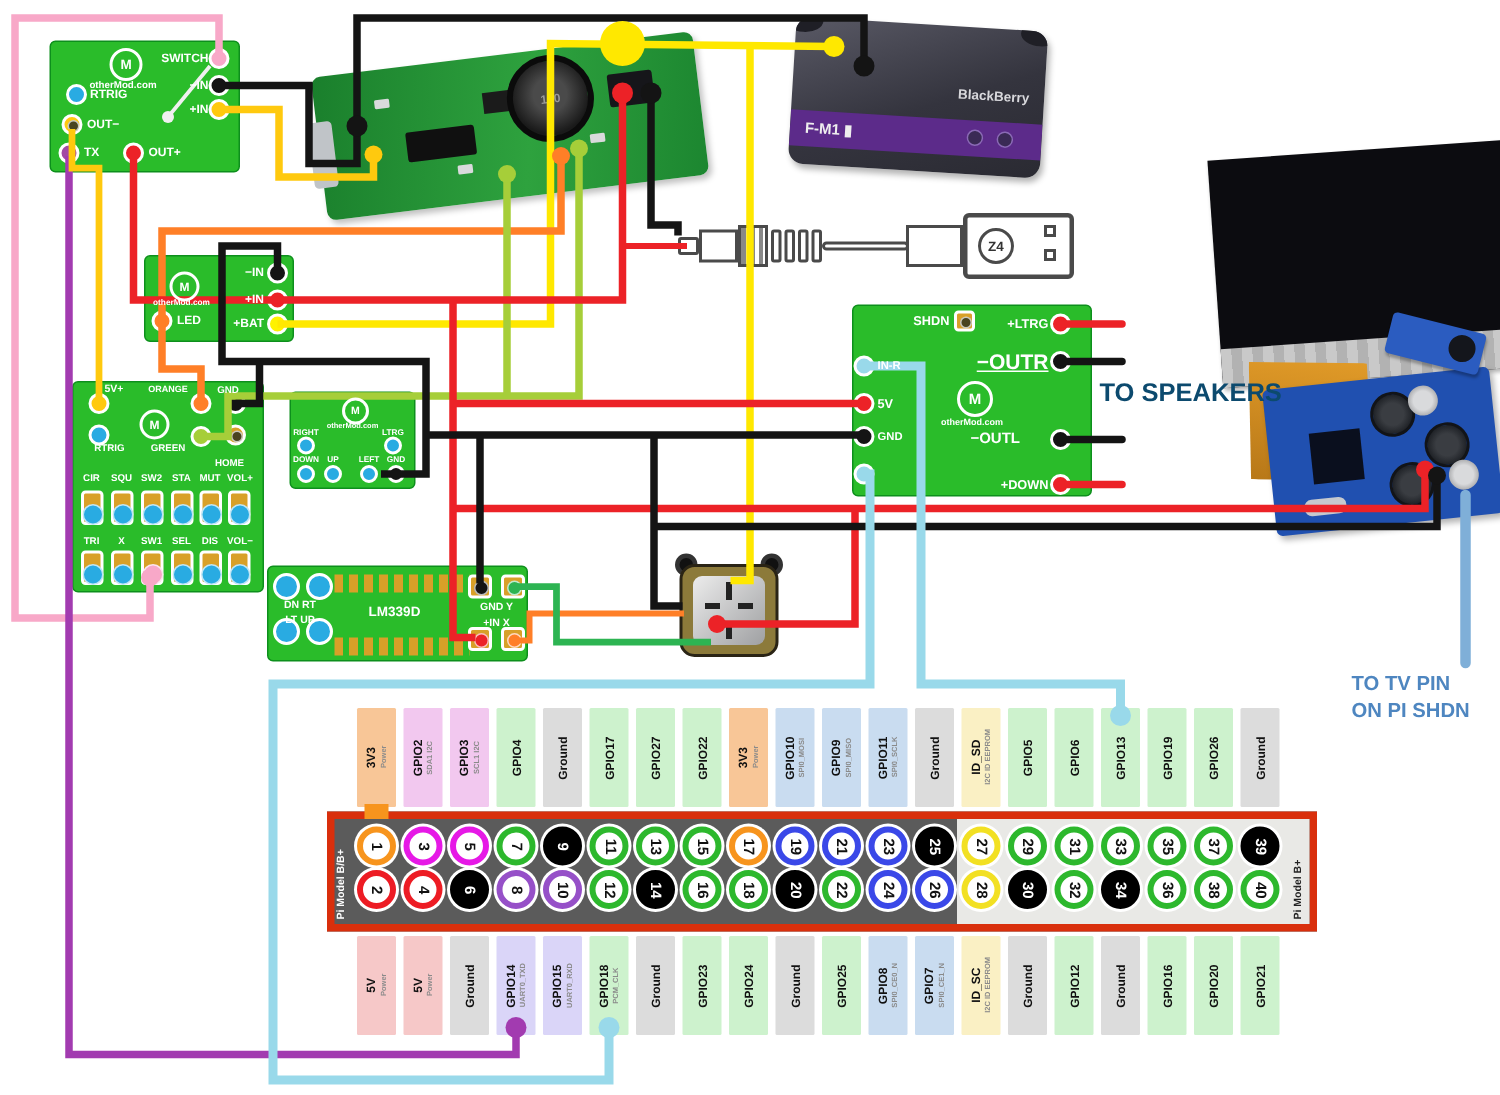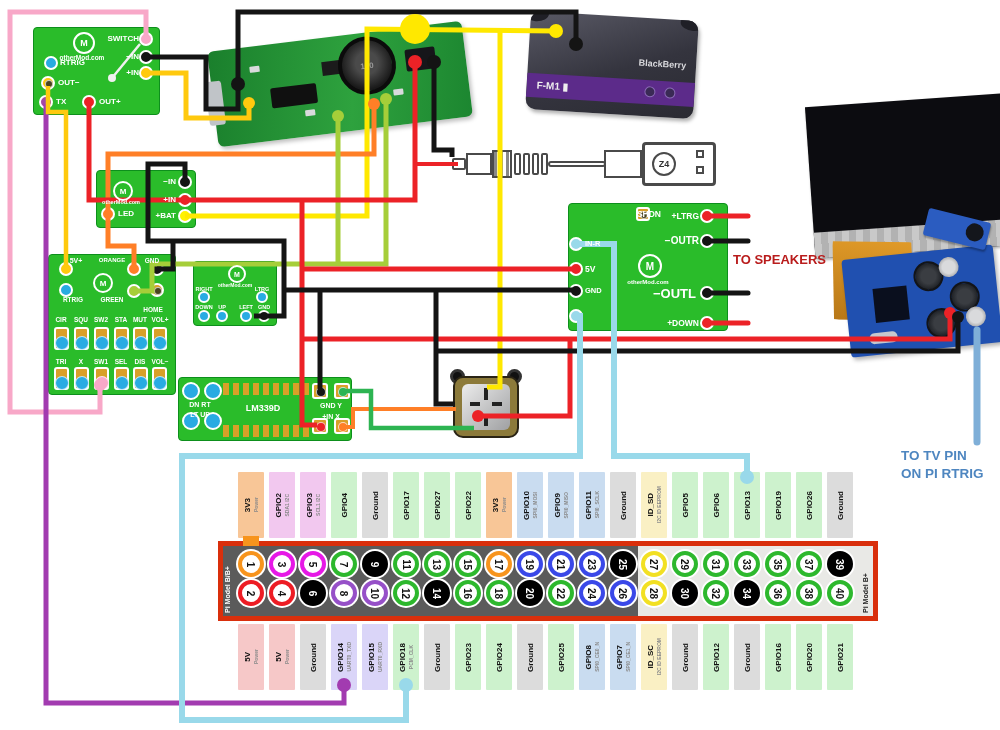--- a/index.html
+++ b/index.html
@@ -143,26 +143,26 @@
     <div class="slit" style="left:44px;top:30px;width:10px;height:4px"></div>
   </div>
 
   <div id="hdr">
     <div class="lite"></div>
   </div>
   <div id="pin1tab"></div>
   <div class="vlab" style="left:224px;top:549px;height:64px;color:#fff;font-size:7px;">Pi Model B/B+</div>
   <div class="vlab" style="left:862px;top:549px;height:64px;color:#222;font-size:7px;">Pi Model B+</div>
 
-  <div class="ann" style="left: 733px; top: 251px; font-size: 13px; color: #b91c1c;">
+  <div class="ann" style="left: 733px; top: 251px; font-size: 17px; color: #0c4a6e;">
     <span>TO SPEAKERS</span>
   </div>
   <div class="ann" style="left: 901px; top: 447px; font-size: 13.5px; color: rgb(78, 134, 192);">
     <div>TO TV PIN</div>
-    <div>ON PI RTRIG</div>
+    <div>ON PI SHDN</div>
   </div>
 
   <svg id="wires" width="1000" height="730">
       <polyline points="146,36 146,12 10,12 10,412 100,412 100,386" fill="none" stroke="#F8A8C8" stroke-width="5" stroke-linejoin="miter" stroke-linecap="butt"></polyline>
       <polyline points="46,104 46,703 344,703 344,686" fill="none" stroke="#A23BB0" stroke-width="5" stroke-linejoin="miter" stroke-linecap="butt"></polyline>
       <polyline points="185,216 367,216 367,29 556,31" fill="none" stroke="#FFE800" stroke-width="5" stroke-linejoin="miter" stroke-linecap="butt"></polyline>
       <polyline points="500,29 500,387 487,387" fill="none" stroke="#FFE800" stroke-width="5" stroke-linejoin="miter" stroke-linecap="butt"></polyline>
       <polyline points="146,73 186,73 186,118 249,118 249,104" fill="none" stroke="#FFC90E" stroke-width="5" stroke-linejoin="miter" stroke-linecap="butt"></polyline>
       <polyline points="66,268 66,112 48,112 48,86" fill="none" stroke="#FFC90E" stroke-width="4.5" stroke-linejoin="miter" stroke-linecap="butt"></polyline>
       <polyline points="374,104 374,154 108,154 108,214 108,246 134,246 134,269" fill="none" stroke="#FF7F27" stroke-width="5" stroke-linejoin="miter" stroke-linecap="butt"></polyline>
@@ -231,27 +231,27 @@
     <div class="txt" style="left: 262px; top: 290px; font-size: 5.5px; color: rgb(255, 255, 255); transform: translate(-50%, -50%);">LTRG</div>
     <div class="txt" style="left: 204px; top: 308px; font-size: 5.5px; color: rgb(255, 255, 255); transform: translate(-50%, -50%);">DOWN</div>
     <div class="txt" style="left: 222px; top: 308px; font-size: 5.5px; color: rgb(255, 255, 255); transform: translate(-50%, -50%);">UP</div>
     <div class="txt" style="left: 246px; top: 308px; font-size: 5.5px; color: rgb(255, 255, 255); transform: translate(-50%, -50%);">LEFT</div>
     <div class="txt" style="left: 264px; top: 308px; font-size: 5.5px; color: rgb(255, 255, 255); transform: translate(-50%, -50%);">GND</div>
     <div class="txt" style="left: 200px; top: 404px; font-size: 7px; color: rgb(255, 255, 255); transform: translate(-50%, -50%);">DN RT</div>
     <div class="txt" style="left: 200px; top: 414px; font-size: 7px; color: rgb(255, 255, 255); transform: translate(-50%, -50%);">LT UP</div>
     <div class="txt" style="left: 263px; top: 408px; font-size: 9px; color: rgb(255, 255, 255); transform: translate(-50%, -50%);">LM339D</div>
     <div class="txt" style="left: 331px; top: 405px; font-size: 7px; color: rgb(255, 255, 255); transform: translate(-50%, -50%);">GND Y</div>
     <div class="txt" style="left: 331px; top: 416px; font-size: 7px; color: rgb(255, 255, 255); transform: translate(-50%, -50%);">+IN X</div>
-    <div class="txt" style="left: 633px; top: 214px; font-size: 8.5px; color: rgb(255, 255, 255); transform: translate(-100%, -50%); margin-left: 28px;">SHDN</div>
+    <div class="txt" style="left: 633px; top: 214px; font-size: 8.5px; color: rgb(255, 255, 255); transform: translate(-100%, -50%);">SHDN</div>
     <div class="txt" style="left: 699px; top: 216px; font-size: 8.5px; color: rgb(255, 255, 255); transform: translate(-100%, -50%);">+LTRG</div>
-    <div class="txt" style="left: 699px; top: 241px; font-size: 10px; color: rgb(255, 255, 255); transform: translate(-100%, -50%);">−OUTR</div>
+    <div class="txt" style="left: 699px; top: 241px; font-size: 14px; color: rgb(255, 255, 255); transform: translate(-100%, -50%); text-decoration: underline;">−OUTR</div>
     <div class="txt" style="left: 585px; top: 244px; font-size: 7.5px; color: rgb(255, 255, 255); transform: translateY(-50%);">IN-R</div>
     <div class="txt" style="left: 585px; top: 269px; font-size: 8.5px; color: rgb(255, 255, 255); transform: translateY(-50%);">5V</div>
     <div class="txt" style="left: 585px; top: 291px; font-size: 7.5px; color: rgb(255, 255, 255); transform: translateY(-50%);">GND</div>
-    <div class="txt" style="left: 696px; top: 293px; font-size: 13px; color: rgb(255, 255, 255); transform: translate(-100%, -50%);">−OUTL</div>
+    <div class="txt" style="left: 680px; top: 293px; font-size: 10px; color: rgb(255, 255, 255); transform: translate(-100%, -50%);">−OUTL</div>
     <div class="txt" style="left: 699px; top: 323px; font-size: 8.5px; color: rgb(255, 255, 255); transform: translate(-100%, -50%);">+DOWN</div>
     <div class="txt" style="left: 648px; top: 282px; font-size: 6px; color: rgb(255, 255, 255); transform: translate(-50%, -50%);">otherMod.com</div>
     <div class="logo" style="left: 73px; top: 32px; width: 18px; height: 18px; font-size: 9px;">M</div>
     <div class="logo" style="left: 113px; top: 181px; width: 16px; height: 16px; font-size: 8px;">M</div>
     <div class="logo" style="left: 93px; top: 273px; width: 16px; height: 16px; font-size: 8px;">M</div>
     <div class="logo" style="left: 228px; top: 265px; width: 14px; height: 14px; font-size: 7px;">M</div>
     <div class="logo" style="left: 638px; top: 254px; width: 20px; height: 20px; font-size: 10px;">M</div>
     <div class="pad" style="left: 139px; top: 32px; width: 14px; height: 14px; background: rgb(248, 168, 200); border-radius: 50%;"></div>
     <div class="pad" style="left: 139px; top: 50px; width: 14px; height: 14px; background: rgb(20, 20, 20); border-radius: 50%;"></div>
     <div class="pad" style="left: 139px; top: 66px; width: 14px; height: 14px; background: rgb(255, 201, 14); border-radius: 50%;"></div>

